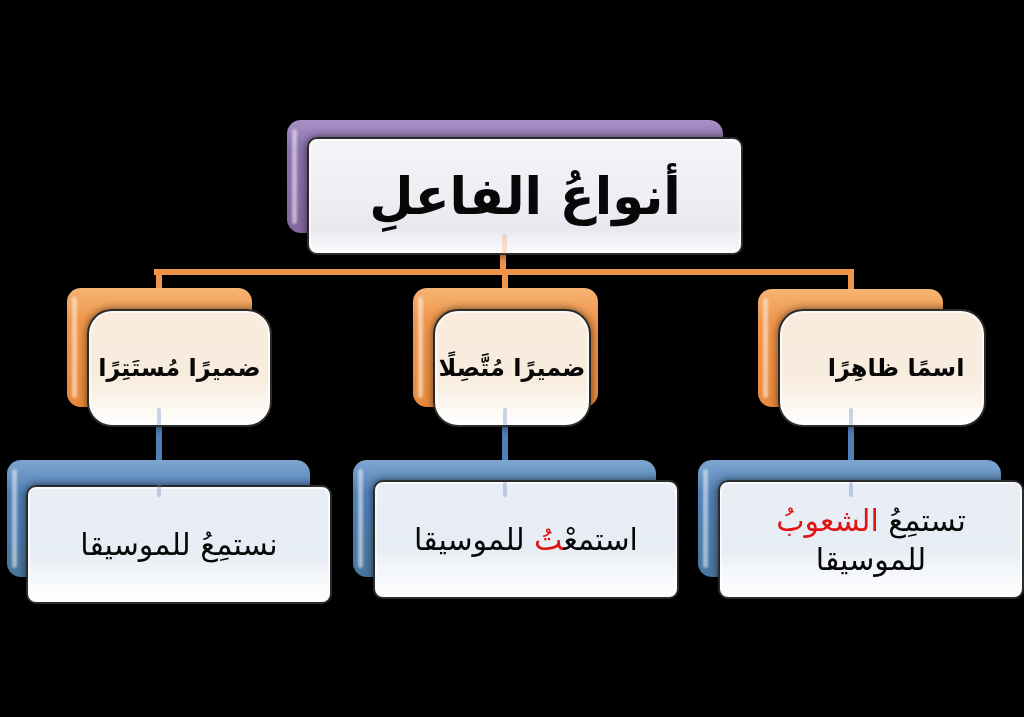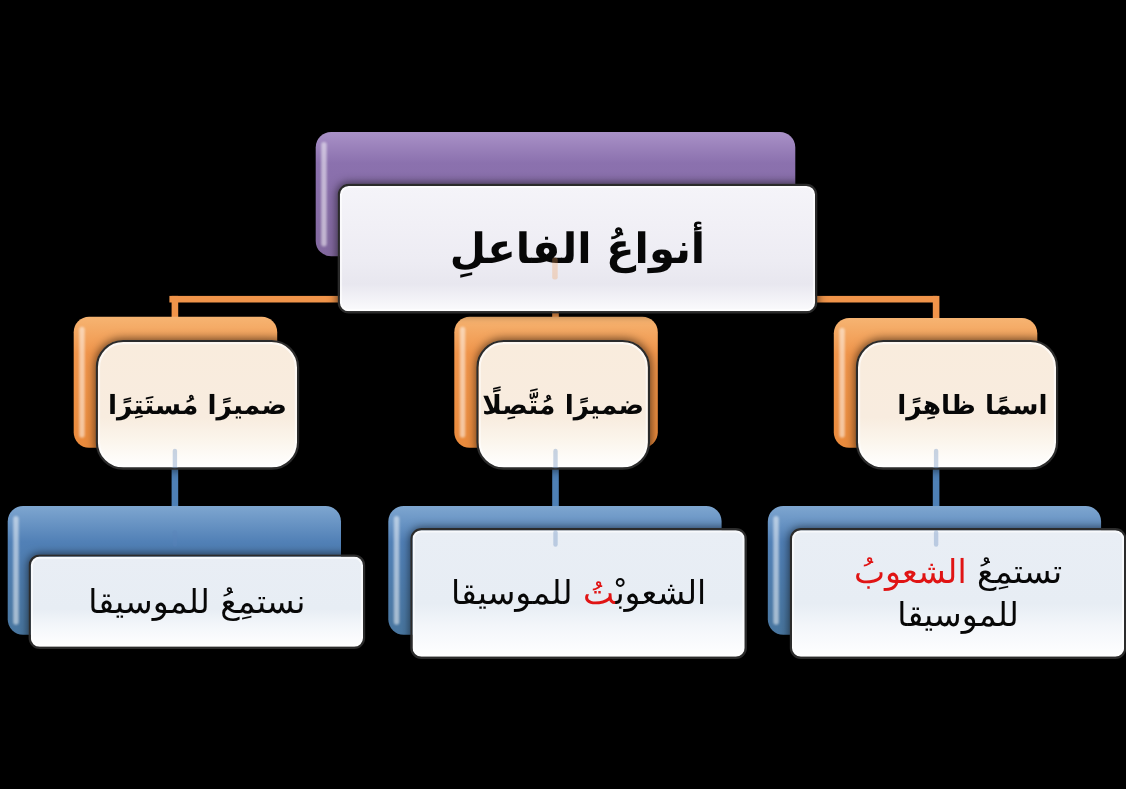--- a/index.html
+++ b/index.html
@@ -25,21 +25,21 @@
   .root-back{background:linear-gradient(180deg,#a991c7 0%,#8b71ae 25%,#82689e 100%);}
   .branch-back{background:linear-gradient(180deg,#f6b472 0%,#f0954b 28%,#e98a3c 100%);}
   .leaf-back{background:linear-gradient(180deg,#7ea6d0 0%,#5180b6 28%,#49769f 100%);}
 
   
   .front{position:absolute;z-index:3;border-radius:10px;border:2px solid #2b2b2b;
     display:flex;align-items:center;justify-content:center;text-align:center;
     box-shadow:0 0 9px rgba(0,0,0,.6), inset 0 0 0 2px rgba(255,255,255,.65);
     color:#070707;white-space:nowrap;}
   .root-front{background:linear-gradient(180deg,#f5f4f9 0%,#edecf3 60%,#e8e7ef 78%,#fbfbfd 100%);
-    font-size:38px;font-weight:bold;margin-top:30px;}
+    font-size:51px;font-weight:bold;}
   .branch-front{background:linear-gradient(180deg,#f9ecdd 0%,#f8ecdf 60%,#fbf4ea 76%,#ffffff 100%);
     font-size:24px;font-weight:bold;border-radius:25px;}
   .leaf-front{background:linear-gradient(180deg,#e9eef5 0%,#e7edf4 58%,#f3f6fa 76%,#ffffff 100%);
     font-size:30px;line-height:1.3;}
 
   .hl{color:var(--highlight_red);}
 
   
   .faint{position:absolute;z-index:4;border-radius:2px;}
   .faint-orange{background:rgba(242,160,90,.30);}
@@ -53,28 +53,28 @@
   #conn-bus{left:154px;top:269px;width:698px;height:6px;}
   #conn-drop-1{left:156px;top:269px;width:6px;height:22px;}
   #conn-drop-2{left:502px;top:269px;width:6px;height:22px;}
   #conn-drop-3{left:848px;top:269px;width:6px;height:22px;}
 
   #b1-back {left:67px; top:288px;width:185px;height:119px;}
   #b1-front{left:87px; top:309px;width:185px;height:118px;}
   #b2-back {left:413px;top:288px;width:185px;height:119px;}
   #b2-front{left:433px;top:309px;width:158px;height:118px;}
   #b3-back {left:758px;top:289px;width:185px;height:118px;}
-  #b3-front{left:778px;top:309px;width:184px;height:118px;padding-left:28px;}
+  #b3-front{left:778px;top:309px;width:208px;height:118px;padding-left:28px;}
 
   #conn-leaf-1{left:156px;top:420px;width:6px;height:46px;}
   #conn-leaf-2{left:502px;top:420px;width:6px;height:46px;}
   #conn-leaf-3{left:848px;top:420px;width:6px;height:46px;}
 
   #l1-back {left:7px;  top:460px;width:303px;height:117px;}
-  #l1-front{left:26px; top:504px;width:306px;height:86px;}
+  #l1-front{left:26px; top:485px;width:306px;height:119px;}
   #l2-back {left:353px;top:460px;width:303px;height:117px;}
   #l2-front{left:373px;top:480px;width:306px;height:119px;}
   #l3-back {left:698px;top:460px;width:303px;height:117px;}
   #l3-front{left:718px;top:480px;width:306px;height:119px;}
 
   #faint-root{left:502px;top:234px;width:5px;height:20px;}
   #faint-b1{left:157px;top:408px;width:4px;height:18px;}
   #faint-b2{left:503px;top:408px;width:4px;height:18px;}
   #faint-b3{left:849px;top:408px;width:4px;height:18px;}
   #faint-l1{left:157px;top:482px;width:4px;height:15px;}
@@ -115,21 +115,21 @@
     <span>اسمًا ظاهِرًا</span>
   </div>
 
   <div class="back leaf-back" id="l1-back"></div>
   <div class="front leaf-front" id="l1-front">
     <span>نستمِعُ للموسيقا</span>
   </div>
 
   <div class="back leaf-back" id="l2-back"></div>
   <div class="front leaf-front" id="l2-front">
-    <span><span>الشعوبْ‍</span><span class="hl">‍تُ</span><span> للموسيقا</span></span>
+    <span><span>استمعْ‍</span><span class="hl">‍تُ</span><span> للموسيقا</span></span>
   </div>
 
   <div class="back leaf-back" id="l3-back"></div>
   <div class="front leaf-front" id="l3-front">
     <span><span>تستمِعُ </span><span class="hl">الشعوبُ</span><br><span>للموسيقا</span></span>
   </div>
 
   <div class="faint faint-orange" id="faint-root"></div>
   <div class="faint faint-blue" id="faint-b1"></div>
   <div class="faint faint-blue" id="faint-b2"></div>

